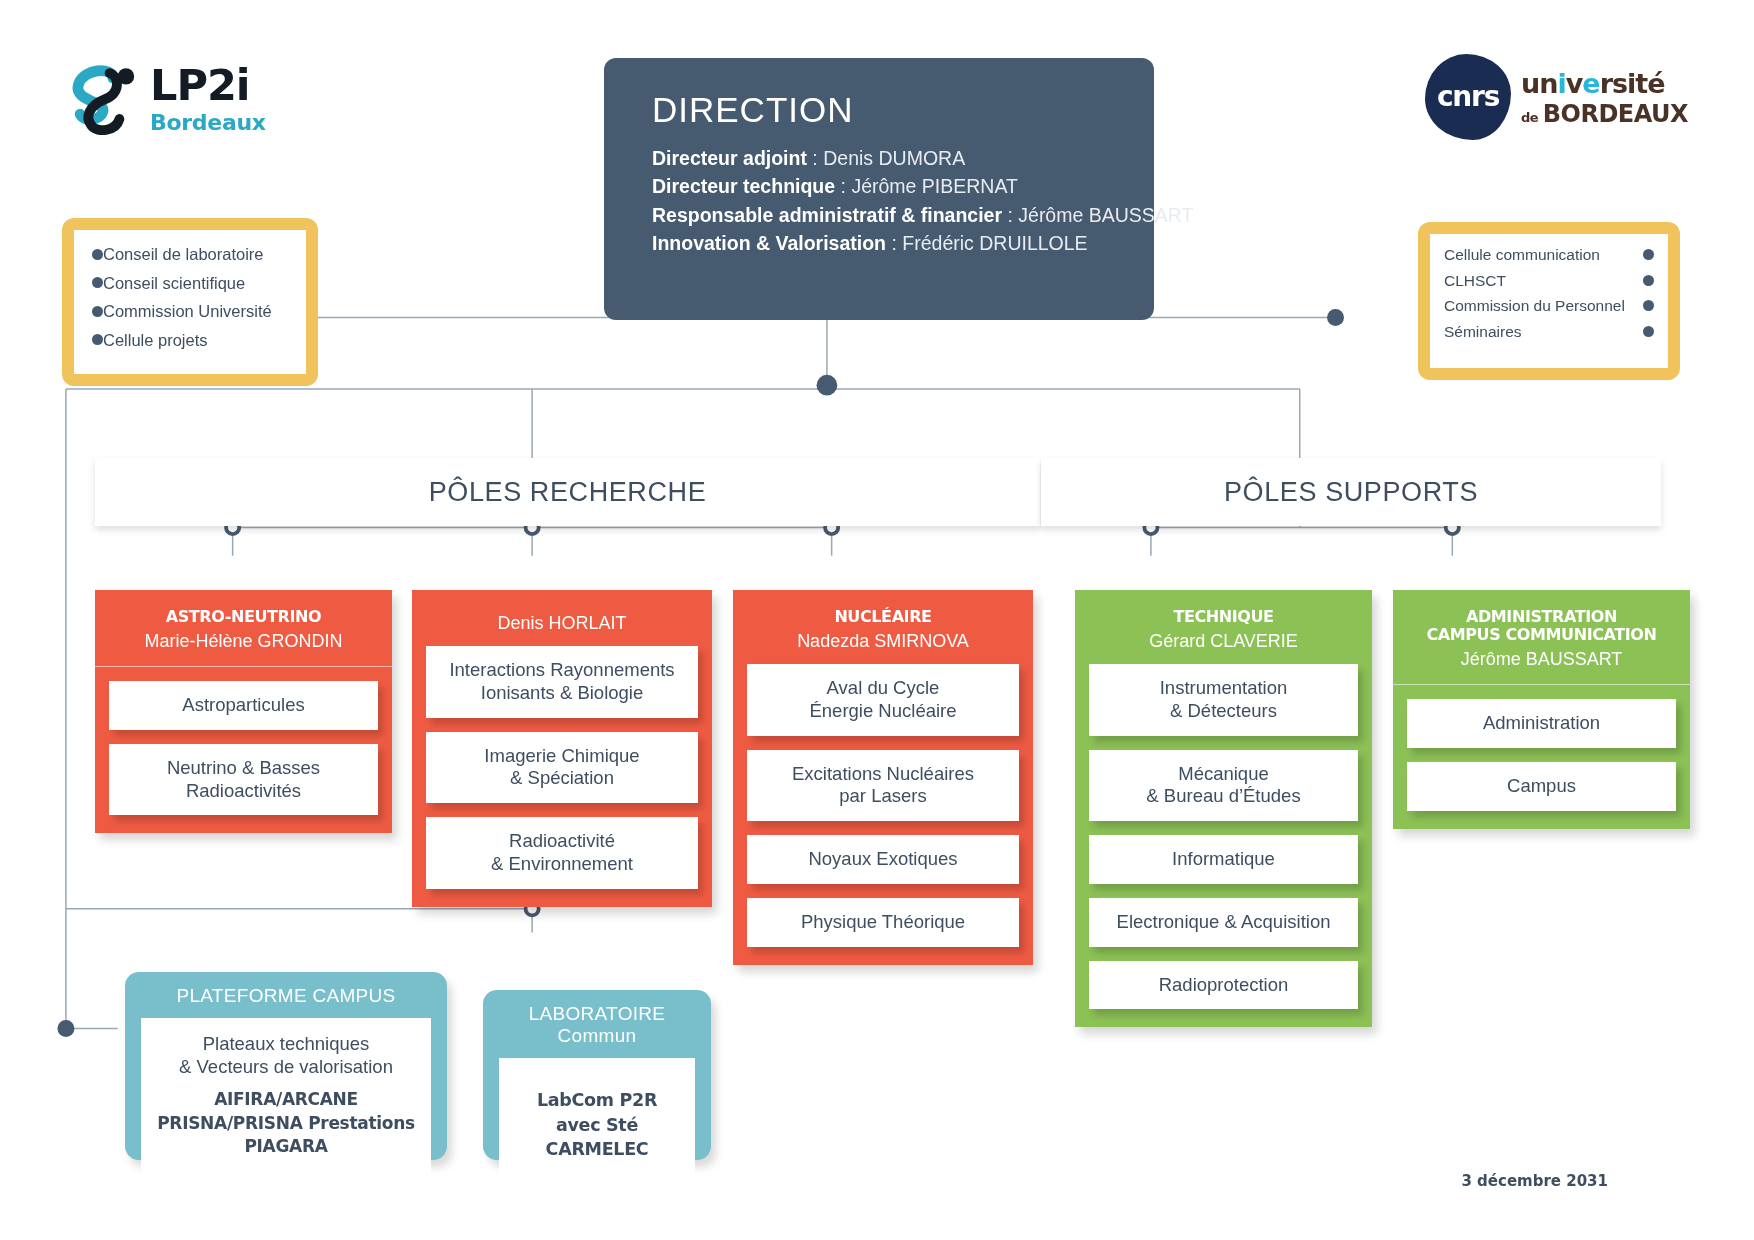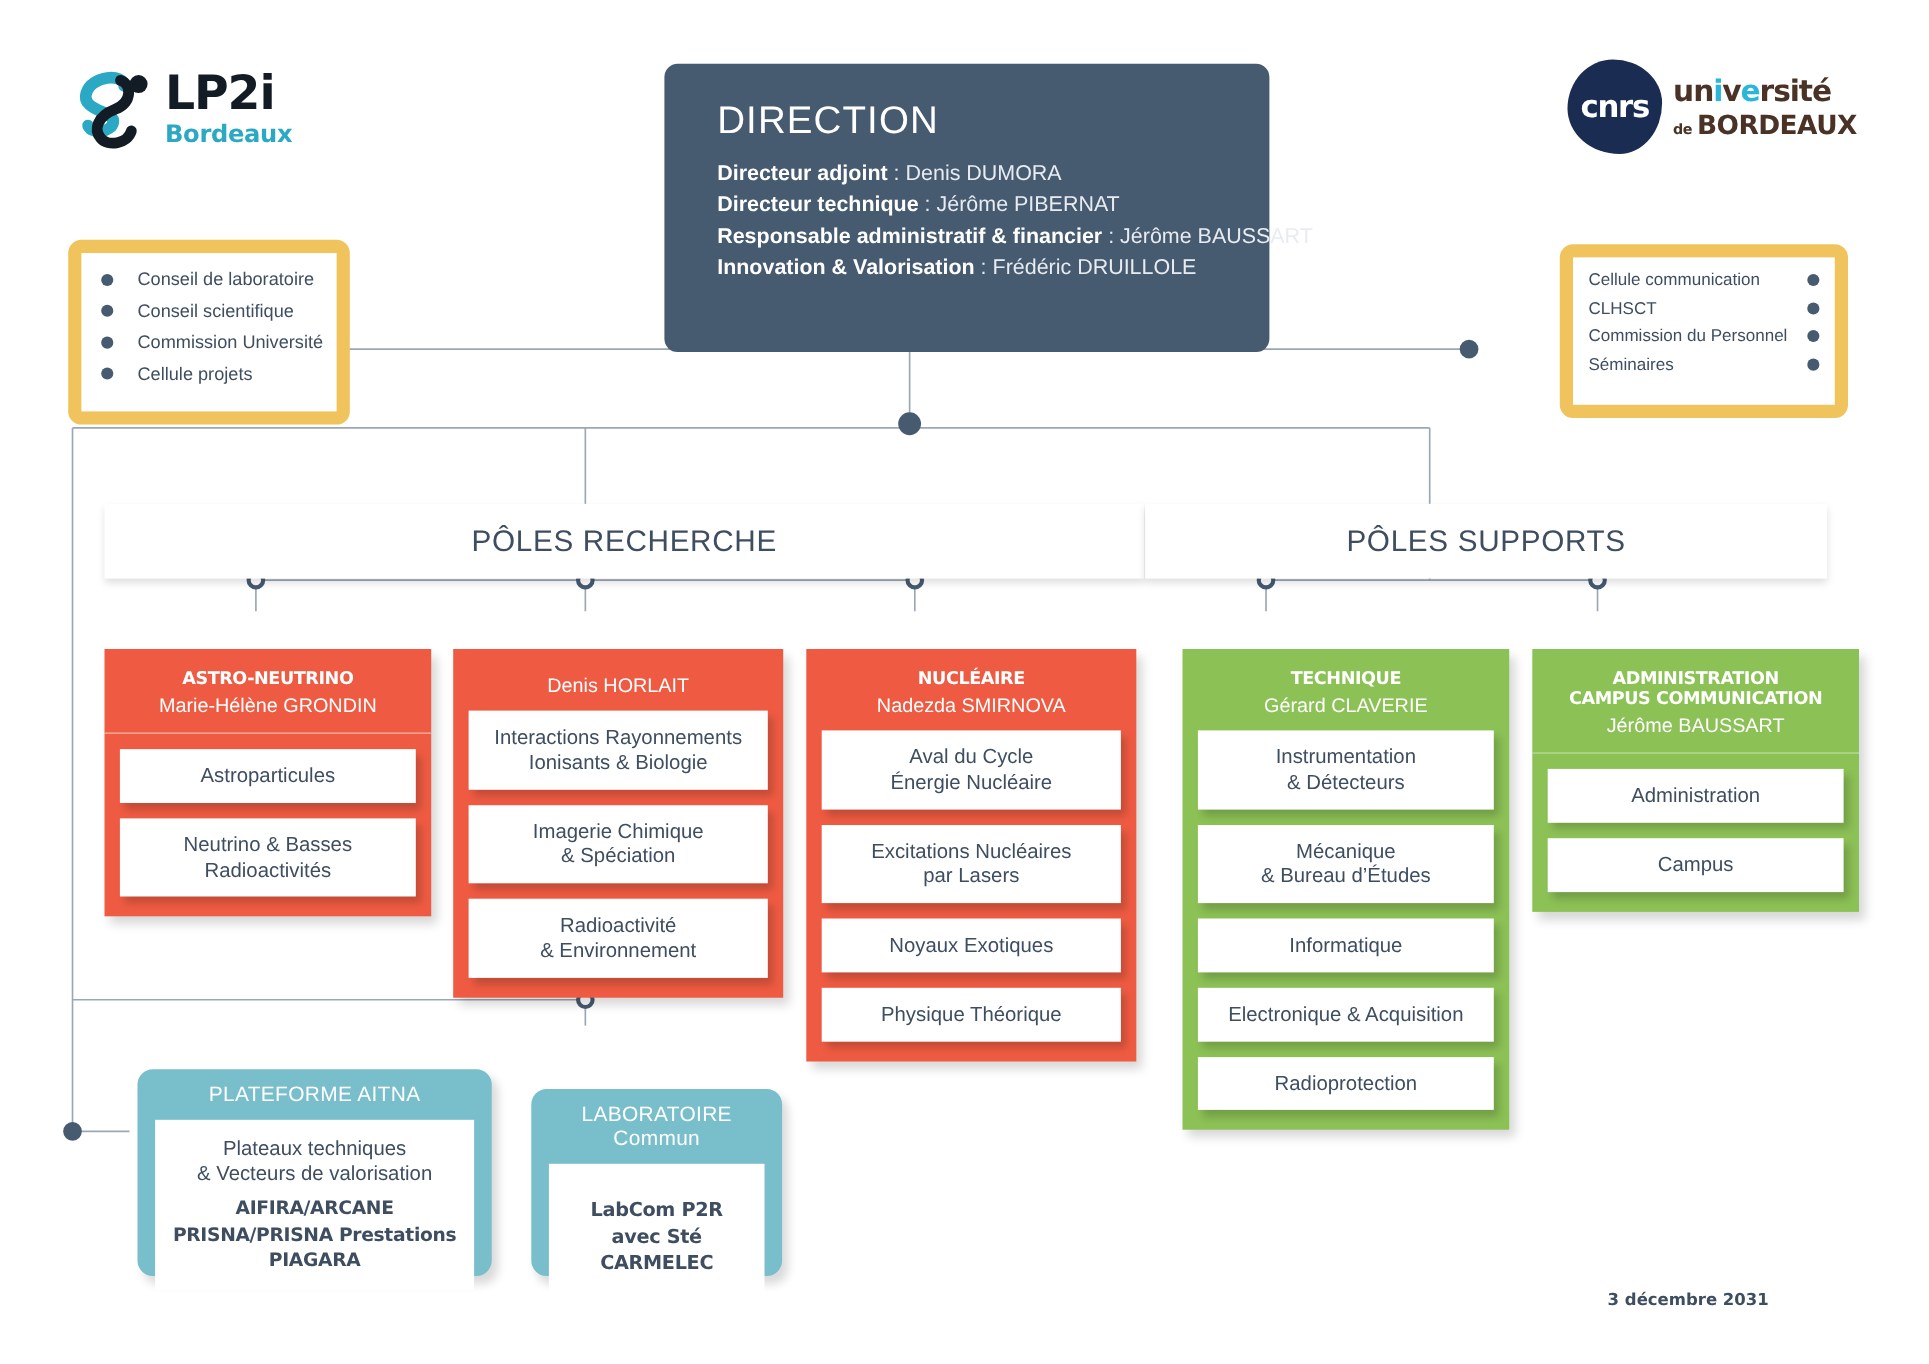--- a/index.html
+++ b/index.html
@@ -69,21 +69,21 @@
   .ybox {
     position: absolute; background: #f0c35c; border-radius: 12px; z-index: 3;
     padding: 12px;
   }
   .ybox-inner { background: #ffffff; width: 100%; height: 100%; padding: 14px 16px; }
   .ybox.left  { left: 62px;   top: 218px; width: 256px; height: 168px; }
   .ybox.right { left: 1418px; top: 222px; width: 262px; height: 158px; }
   .ybox.left .ybox-inner  { padding: 16px 10px 10px 18px; }
   .ybox.right .ybox-inner { padding: 13px 14px 10px 14px; }
 
-  .bullet-row { display: flex; align-items: center; gap: 22px; line-height: 1.0; }
+  .bullet-row { display: flex; align-items: center; line-height: 1.0; }
   .ybox.left  .bullet-row { margin-bottom: 12px; }
   .ybox.right .bullet-row { margin-bottom: 10px; justify-content: space-between; gap: 10px; align-items: center; }
   .bullet-row:last-child { margin-bottom: 0; }
   .dot { width: 11px; height: 11px; border-radius: 50%; background: #465a70; flex: 0 0 auto; }
   .bullet-row span.lbl { font-size: 16.5px; color: #3e4e60; white-space: nowrap; }
   .ybox.right .bullet-row span.lbl { font-size: 15.5px; }
 
   
   .polebar {
     position: absolute; background: #ffffff; z-index: 3;
@@ -345,21 +345,21 @@
       <div class="card-title">ADMINISTRATION<br>CAMPUS COMMUNICATION</div>
       <div class="card-person">Jérôme BAUSSART</div>
     </div>
     <div class="card-body">
       <div class="sub">Administration</div>
       <div class="sub">Campus</div>
     </div>
   </div>
 
   <div class="tbox aitna">
-    <div class="tbox-title">PLATEFORME AITNA</div>
+    <div class="tbox-title">PLATEFORME CAMPUS</div>
     <div class="tbox-inner">
       <div class="aitna-l1">Plateaux techniques<br>&amp; Vecteurs de valorisation</div>
       <div class="aitna-l2">AIFIRA/ARCANE<br>PRISNA/PRISNA Prestations<br>PIAGARA</div>
     </div>
   </div>
 
   <div class="tbox labco">
     <div class="tbox-title">LABORATOIRE Commun</div>
     <div class="tbox-inner">
       <div class="labco-t">LabCom P2R<br>avec Sté CARMELEC</div>

